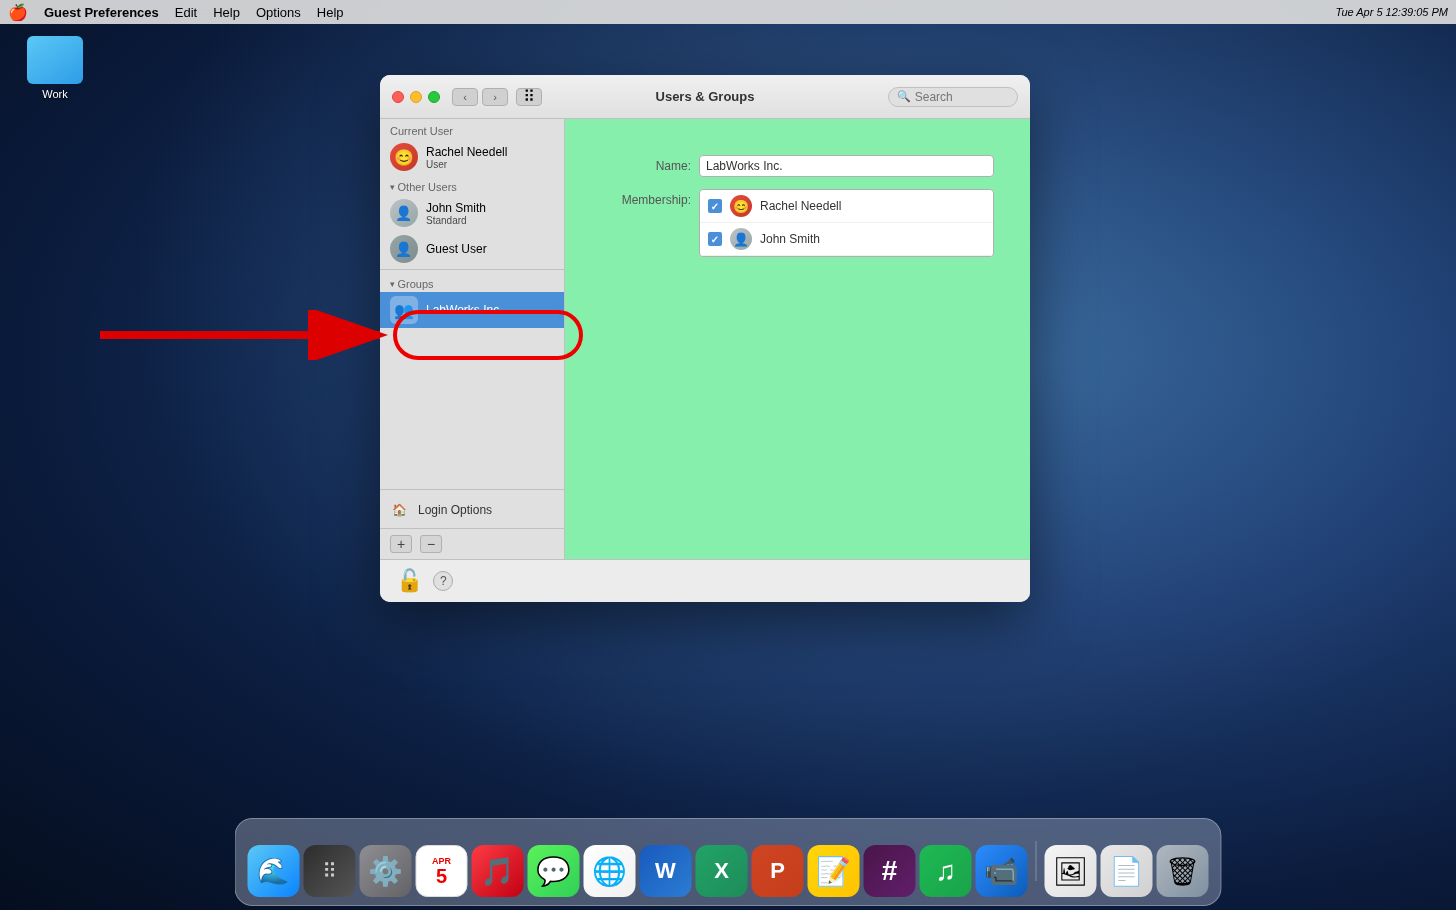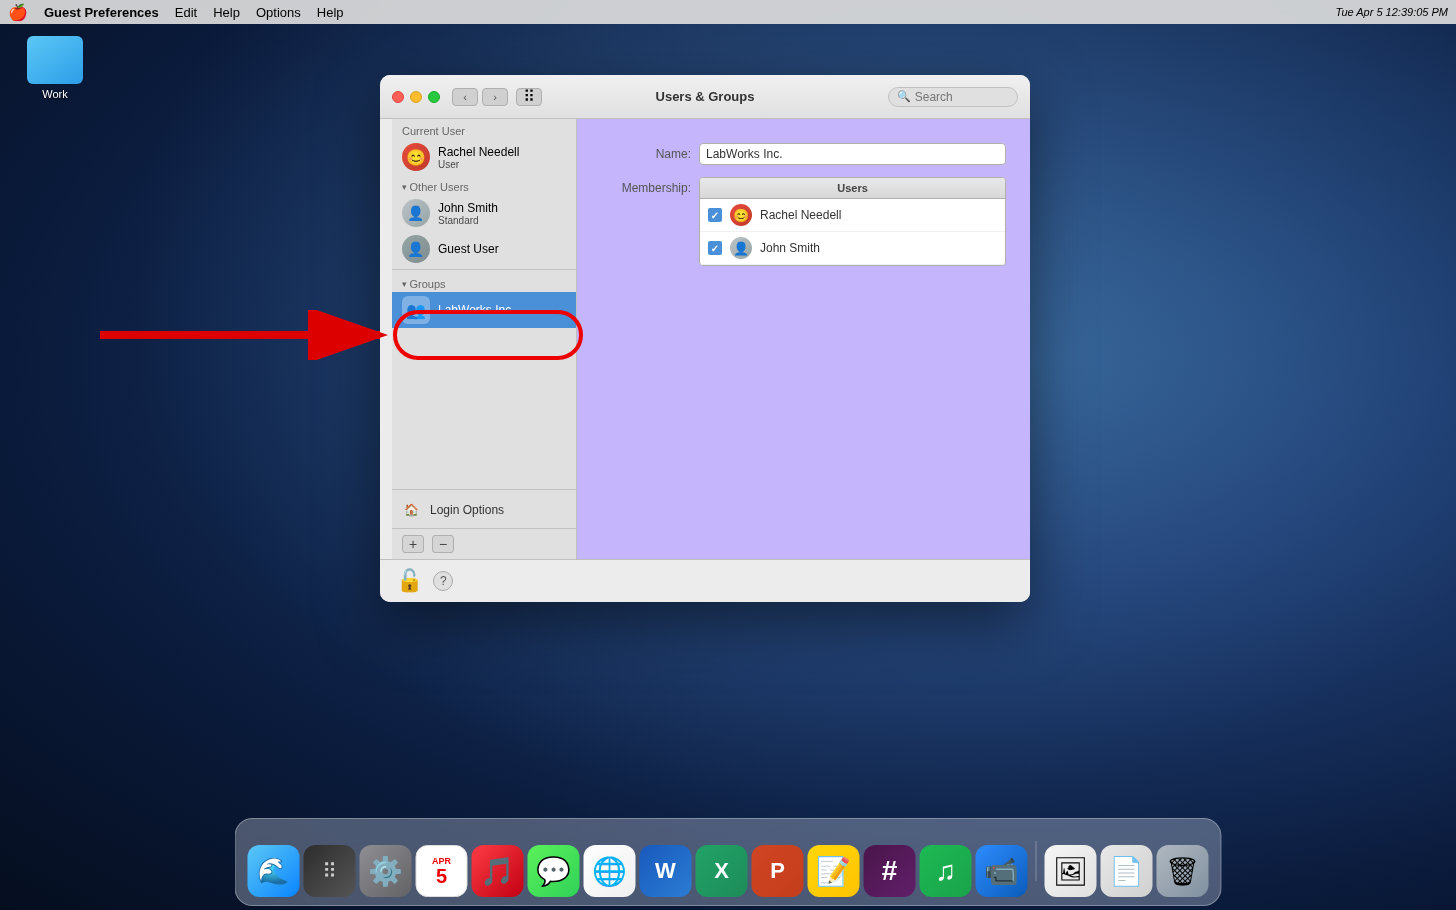--- a/index.html
+++ b/index.html
@@ -195,21 +195,20 @@
     }
 
     
     .sidebar {
       width: 185px;
       background: #e0e0e0;
       border-right: 1px solid #c0c0c0;
       display: flex;
       flex-direction: column;
       overflow-y: auto;
-      margin-left: 12px;
     }
     .sidebar-section-label {
       font-size: 11px;
       color: #666;
       padding: 6px 10px 2px 10px;
       display: flex;
       align-items: center;
       gap: 3px;
     }
     .chevron { font-size: 9px; }
@@ -306,22 +305,22 @@
       justify-content: center;
       cursor: pointer;
       font-size: 14px;
       line-height: 1;
       color: #444;
     }
 
     
     .main-content {
       flex: 1;
-      background: #c4b5fd;
-      padding: 24px;
+      background: #86efac;
+      padding: 36px;
       display: flex;
       flex-direction: column;
       gap: 12px;
     }
     .field-row {
       display: flex;
       align-items: center;
       gap: 8px;
     }
     .field-label {
@@ -634,21 +633,20 @@
     <div class="main-content">
 
       <div class="field-row">
         <span class="field-label">Name:</span>
         <input class="field-input" type="text" value="LabWorks Inc." style="">
       </div>
 
       <div class="membership-section">
         <span class="membership-label">Membership:</span>
         <div class="membership-table">
-          <div class="membership-header">Users</div>
 
           <div class="membership-row">
             <div class="checkbox"></div>
             <div class="member-avatar avatar-rachel">
               <span style="color:white;font-size:13px;">😊</span>
             </div>
             <span class="member-name">Rachel Needell</span>
           </div>
 
           <div class="membership-row">

